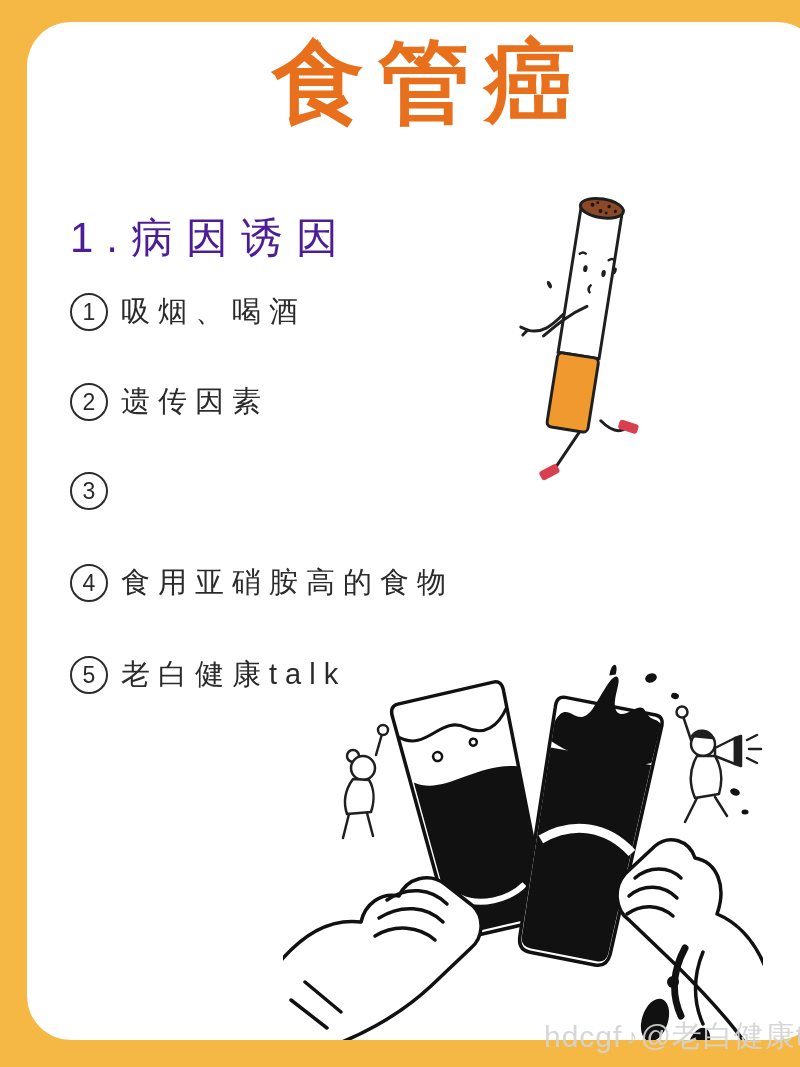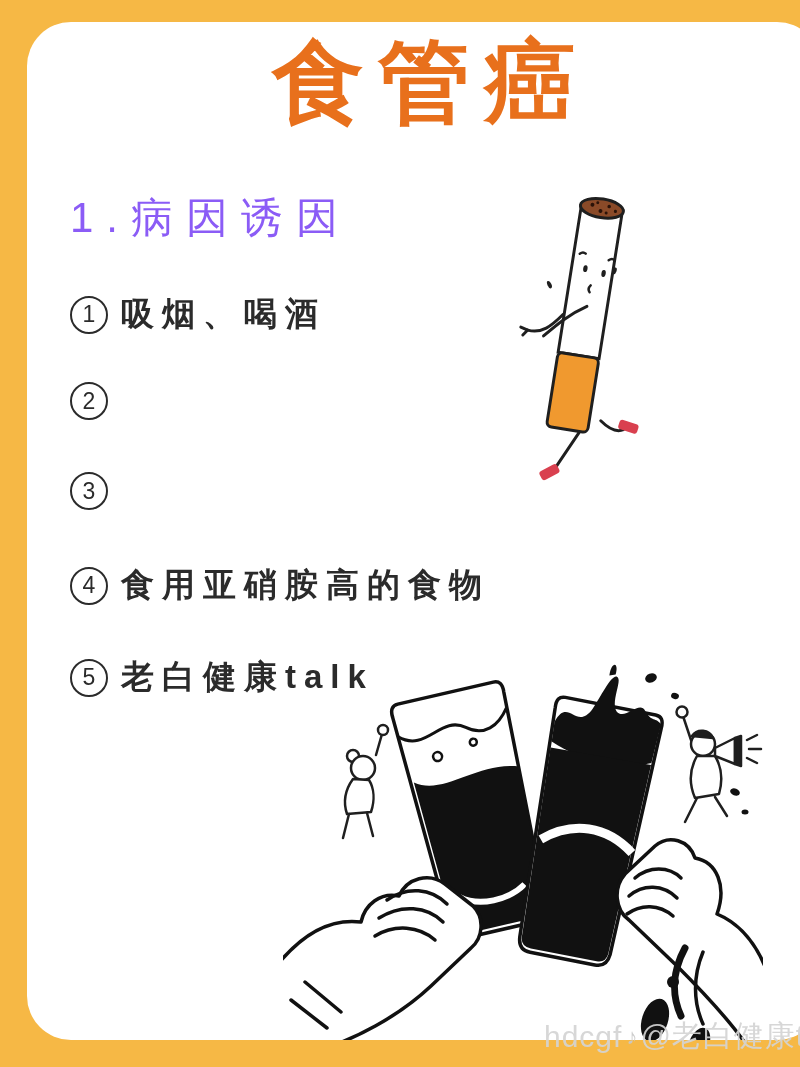--- a/index.html
+++ b/index.html
@@ -11,33 +11,33 @@
   .card{
     position:absolute;left:27px;top:22px;width:794px;height:1018px;
     background:#ffffff;border-radius:44px;overflow:hidden;
   }
   .title{
     position:absolute;left:0;top:10px;width:100%;
     text-align:center;font-size:92px;font-weight:900;color:#E8701C;
     letter-spacing:14px;padding-left:14px;box-sizing:border-box;line-height:1.1;
   }
   .heading{
-    position:absolute;left:43px;top:168px;
-    font-size:42px;font-weight:500;color:#8b5cf6;letter-spacing:13px;white-space:nowrap;
+    position:absolute;left:43px;top:188px;
+    font-size:42px;font-weight:500;color:#4c1d95;letter-spacing:13px;white-space:nowrap;
   }
   .cause{
     position:absolute;left:43px;display:flex;align-items:center;white-space:nowrap;
   }
   .cause .num{
     width:34px;height:34px;border:2.5px solid #2b2b2b;border-radius:50%;
     display:inline-flex;align-items:center;justify-content:center;
     font-size:23px;color:#2b2b2b;margin-right:13px;flex:0 0 auto;line-height:1;
   }
   .cause .txt{
-    font-size:33px;color:#2b2b2b;letter-spacing:8px;font-weight:700;
+    font-size:29px;color:#2b2b2b;letter-spacing:8px;font-weight:400;
   }
   .c1{top:270px}.c2{top:360px}.c3{top:450px}.c4{top:541px}.c5{top:633px}
   .cig{position:absolute;left:471px;top:164px;width:168px;height:296px;}
   .toast{position:absolute;left:256px;top:630px;width:480px;height:400px;}
   .watermark{
     position:absolute;left:544px;top:1016px;z-index:6;
     display:flex;align-items:center;color:#d4d4d4;opacity:.92;
     font-size:30px;letter-spacing:1px;white-space:nowrap;
   }
   .watermark .dy{
@@ -52,20 +52,21 @@
   <div class="title">食管癌</div>
 
   <div class="heading">1.病因诱因</div>
 
   <div class="cause c1">
     <span class="num">1</span>
     <span class="txt">吸烟、喝酒</span>
   </div>
   <div class="cause c2">
     <span class="num">2</span>
+    <span class="txt">遗传因素</span>
   </div>
   <div class="cause c3">
     <span class="num">3</span>
   </div>
   <div class="cause c4">
     <span class="num">4</span>
     <span class="txt">食用亚硝胺高的食物</span>
   </div>
   <div class="cause c5">
     <span class="num">5</span>

